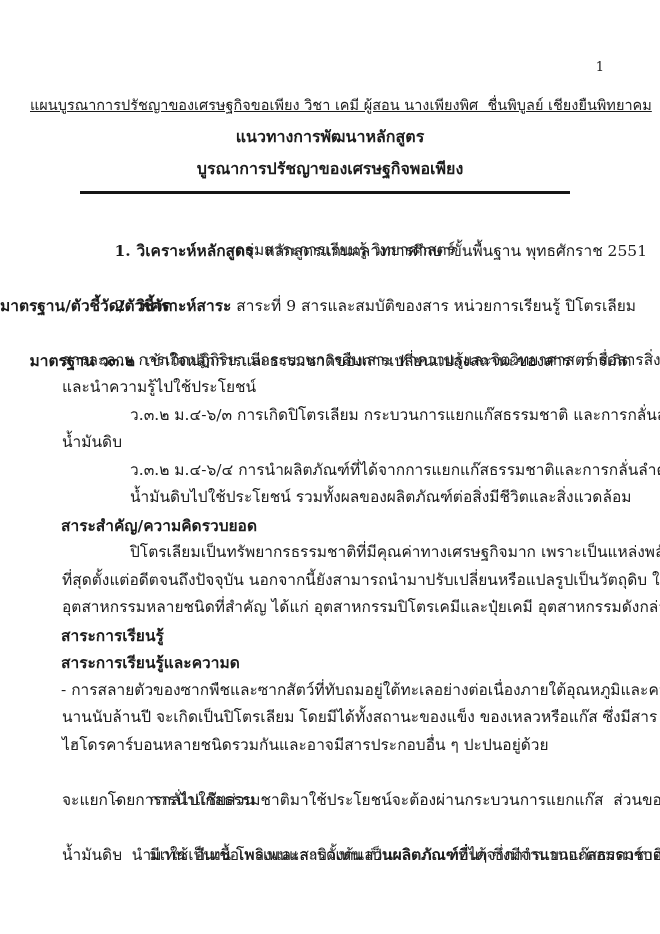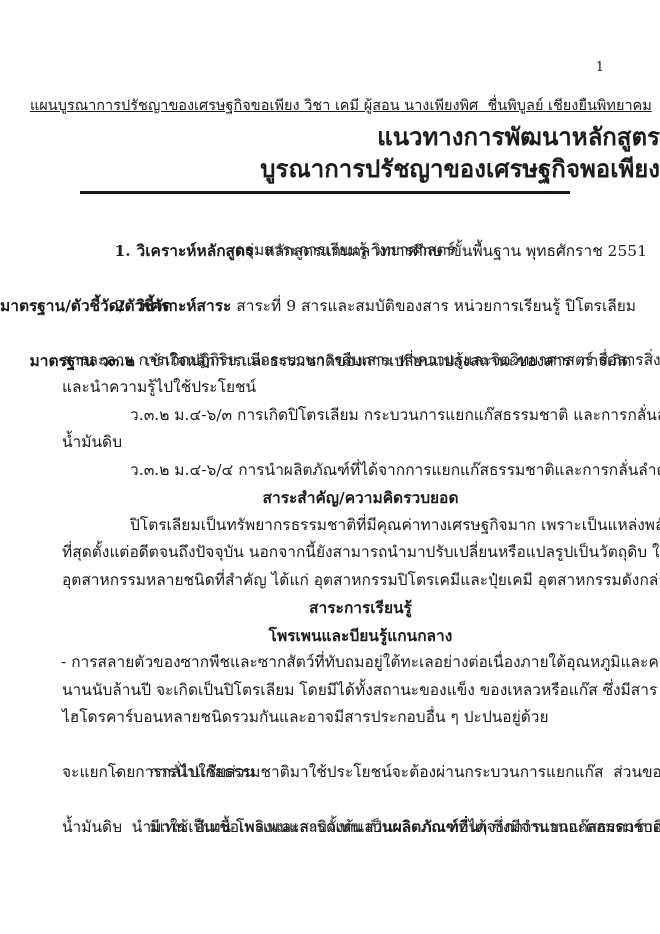--- a/index.html
+++ b/index.html
@@ -18,40 +18,40 @@
   }
   .header-line {
     position:absolute; top:93px; left:30px; right:30px;
     text-align:left;
     font-size:14.5px;
     text-decoration:underline;
     white-space:pre;
   }
   .titles {
     position:absolute; top:121px; left:0; right:0;
-    text-align:right;
+    text-align:center;
     font-weight:bold;
-    font-size:24px;
+    font-size:16px;
   }
   .titles .t { line-height:32px; white-space:pre; }
   .rule {
     position:absolute; top:191px; left:80px;
     width:490px; height:3px;
     background:#161616;
   }
   .content { position:absolute; top:209px; left:0; right:0; }
   .line {
     height:27.5px; line-height:27.5px;
     font-size:15.5px;
     white-space:pre;
   }
   .b { font-weight:bold; }
   .mA { margin-left:62px; }
   .mB { margin-left:85px; }
-  .mC { margin-left:61px;text-align:center; }
+  .mC { margin-left:61px; }
   .mD { }
   .mE { margin-left:130px; }
   .mF { margin-left:235px; }
   .num { display:inline-block; width:22px; font-weight:bold; }
   .termcol { display:inline-block; width:128px; font-weight:bold; }
   .dashcol { display:inline-block; width:35px; }
 </style>
 </head>
 <body>
 
@@ -83,28 +83,29 @@
     <div class="line mD">
       <span class="b">มาตรฐาน ว๓.๒</span><span>  เข้าใจหลักการและธรรมชาติของการเปลี่ยนแปลงสถานะของสาร  การเกิด</span>
     </div>
     <div class="line mA">สารละลาย การเกิดปฏิกิริยา มีกระบวนการสืบเสาะ หาความรู้และจิตวิทยาศาสตร์ สื่อสารสิ่งที่เรียนรู้</div>
     <div class="line mA">และนำความรู้ไปใช้ประโยชน์</div>
 
     <div class="line mE">ว.๓.๒ ม.๔-๖/๓ การเกิดปิโตรเลียม กระบวนการแยกแก๊สธรรมชาติ และการกลั่นลำดับส่วน</div>
     <div class="line mA">น้ำมันดิบ</div>
 
     <div class="line mE">ว.๓.๒ ม.๔-๖/๔ การนำผลิตภัณฑ์ที่ได้จากการแยกแก๊สธรรมชาติและการกลั่นลำดับส่วน</div>
+    <div class="line mE">น้ำมันดิบไปใช้ประโยชน์ รวมทั้งผลของผลิตภัณฑ์ต่อสิ่งมีชีวิตและสิ่งแวดล้อม</div>
 
     <div class="line mC b">สาระสำคัญ/ความคิดรวบยอด</div>
     <div class="line mE">ปิโตรเลียมเป็นทรัพยากรธรรมชาติที่มีคุณค่าทางเศรษฐกิจมาก เพราะเป็นแหล่งพลังงานที่สำคัญ</div>
     <div class="line mA">ที่สุดตั้งแต่อดีตจนถึงปัจจุบัน นอกจากนี้ยังสามารถนำมาปรับเปลี่ยนหรือแปลรูปเป็นวัตถุดิบ ใน</div>
     <div class="line mA">อุตสาหกรรมหลายชนิดที่สำคัญ ได้แก่ อุตสาหกรรมปิโตรเคมีและปุ๋ยเคมี อุตสาหกรรมดังกล่าวทำให้เกิด</div>
 
     <div class="line mC b">สาระการเรียนรู้</div>
-    <div class="line mC b">โพรเพนและบียนรู้แกนกลาง</div>
+    <div class="line mC b">สาระการเรียนรู้และความด</div>
 
     <div class="line mC">- การสลายตัวของซากพืชและซากสัตว์ที่ทับถมอยู่ใต้ทะเลอย่างต่อเนื่องภายใต้อุณหภูมิและความดันสูง</div>
     <div class="line mA">นานนับล้านปี จะเกิดเป็นปิโตรเลียม โดยมีได้ทั้งสถานะของแข็ง ของเหลวหรือแก๊ส ซึ่งมีสาร ประกอบ</div>
     <div class="line mA">ไฮโดรคาร์บอนหลายชนิดรวมกันและอาจมีสารประกอบอื่น ๆ ปะปนอยู่ด้วย</div>
 
     <div class="line mB">
       <span class="dashcol">-</span><span>การนำแก๊สธรรมชาติมาใช้ประโยชน์จะต้องผ่านกระบวนการแยกแก๊ส  ส่วนของเหลวหรือน้ำมันดิบ</span>
     </div>
     <div class="line mA">จะแยกโดยการกลั่ไปใชับส่วน</div>
 

